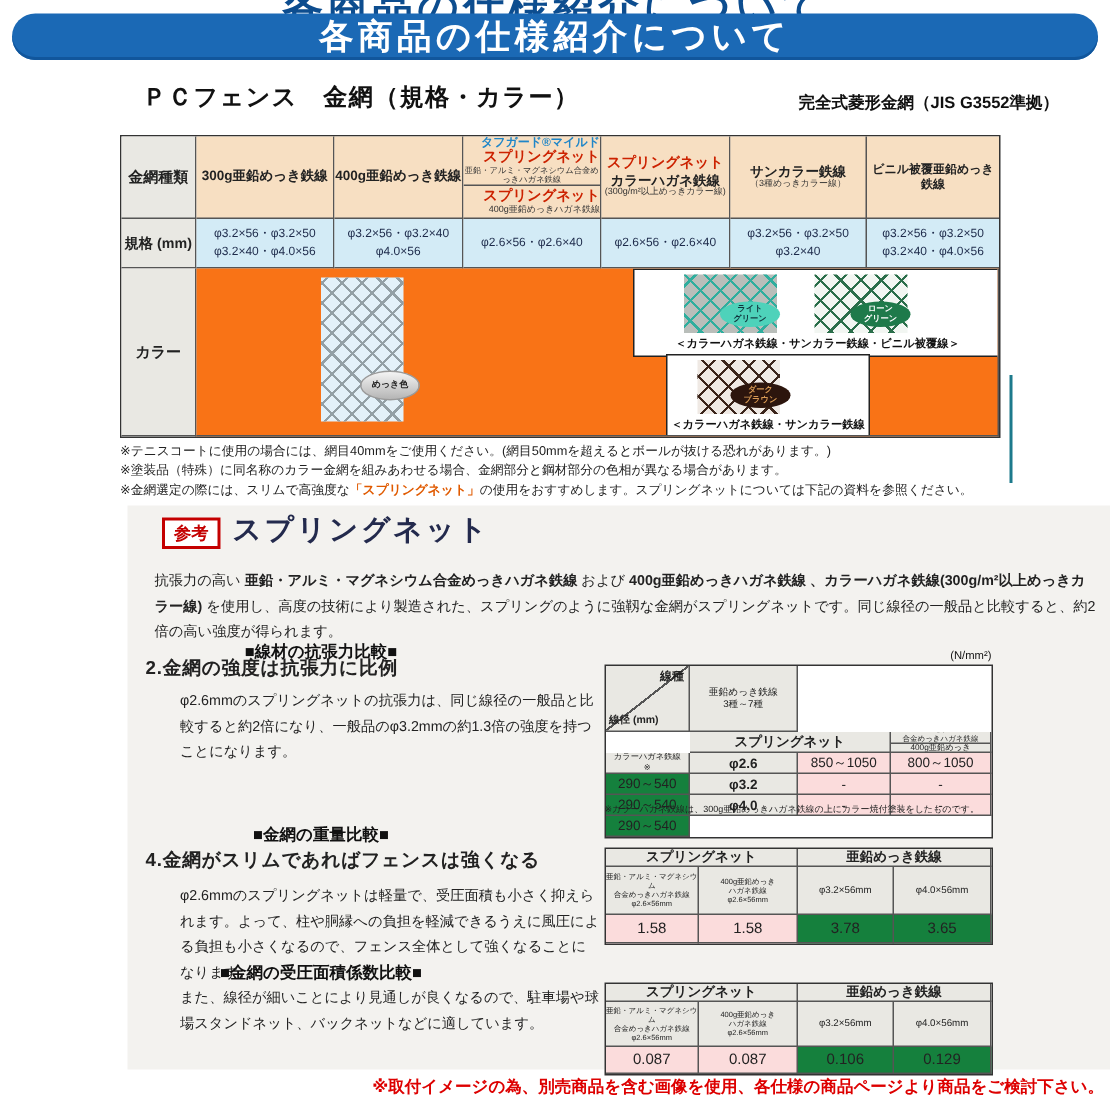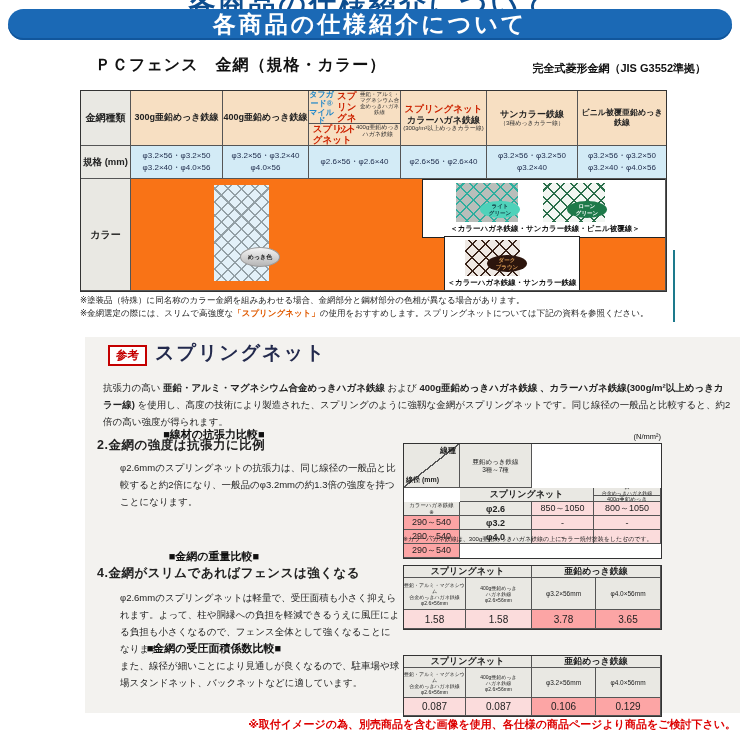--- a/index.html
+++ b/index.html
@@ -24,21 +24,21 @@
     grid-template-rows:55px 33px 112px;
     border:1.5px solid #333;background:#fff;}
   .spec-table > div{border-right:1px solid #555;border-bottom:1px solid #555;
     display:flex;flex-direction:column;align-items:center;justify-content:center;
     text-align:center;box-sizing:border-box;overflow:hidden;}
   .spec-table > div:nth-child(7n){border-right:none;}
   .cell-gray{background:#e9e8e3;font-weight:bold;font-size:10px;color:#222;}
   .cell-peach{background:#f7dfc2;font-weight:bold;font-size:9px;color:#222;line-height:1.3;}
   .cell-size{background:#d3ebf6;font-size:8px;color:#1d2a4a;white-space:pre-line;line-height:1.55;}
   .split-cell{padding:0 !important;background:#f7dfc2;}
-  .split-top,.split-bot{width:100%;display:flex;flex-direction:row;align-items:flex-start;justify-content:center;}
+  .split-top,.split-bot{width:100%;display:flex;flex-direction:column;align-items:flex-end;justify-content:center;}
   .split-top{height:33px;border-bottom:1px solid #555;box-sizing:border-box;}
   .split-bot{height:21px;}
   .t-brand{color:#1f86c8;font-weight:bold;font-size:8px;line-height:1.1;}
   .t-spring{color:#cc2200;font-weight:bold;font-size:9.5px;line-height:1.15;}
   .t-sub{color:#333;font-weight:normal;font-size:5.5px;line-height:1.1;}
   .t-sub2{color:#333;font-weight:normal;font-size:6px;line-height:1.15;}
   .t-name{color:#222;font-weight:bold;font-size:9px;line-height:1.2;}
 
   .color-merged{grid-column:2/8;background:#f97316;position:relative;display:block !important;}
 
@@ -85,21 +85,21 @@
 
   
   .tbl-title{position:absolute;width:258px;text-align:center;font-size:11px;font-weight:bold;color:#111;}
   .tbl-unit{position:absolute;width:258px;text-align:right;font-size:7.5px;color:#111;}
   .cmp{position:absolute;display:grid;border:1.5px solid #333;background:#fff;}
   .cmp > div{border-right:1px solid #555;border-bottom:1px solid #555;box-sizing:border-box;
     display:flex;flex-direction:column;align-items:center;justify-content:center;
     text-align:center;overflow:hidden;}
   .hdr{background:#e9e8e3;}
   .c-pink{background:#fbdcdc;}
-  .c-blue{background:#fca5a5;}
+  .c-blue{background:#15803d;}
   .v{font-size:9px;color:#222;}
   .v-big{font-size:10px;color:#222;}
   .lab{font-weight:bold;font-size:9px;color:#222;}
   .grp{font-weight:bold;font-size:9px;color:#222;}
   .small5{font-size:5px;line-height:1.2;color:#222;white-space:pre-line;}
   .small55{font-size:5.5px;line-height:1.25;color:#222;white-space:pre-line;}
   .small65{font-size:6.5px;line-height:1.2;color:#222;white-space:pre-line;}
 
   .tblA{left:318px;top:106px;grid-template-columns:56px 72px 62px 67px;
         grid-template-rows:12px 32px 14px 14px 14px;}
@@ -193,20 +193,21 @@
         <div class="mesh mesh-db">
           <div class="lbl-ellipse lbl-db">ダーク
 ブラウン</div>
         </div>
         <div class="box-caption cap2">＜カラーハガネ鉄線・サンカラー鉄線のみ＞</div>
       </div>
     </div>
   </div>
 
   <div class="notes">
+    <div>※テニスコートに使用の場合には、網目40mmをご使用ください。(網目50mmを超えるとボールが抜ける恐れがあります。)</div>
     <div>※塗装品（特殊）に同名称のカラー金網を組みあわせる場合、金網部分と鋼材部分の色相が異なる場合があります。</div>
     <div>
       <span>※金網選定の際には、スリムで高強度な</span><span class="note-hl">「スプリングネット」</span><span>の使用をおすすめします。スプリングネットについては下記の資料を参照ください。</span>
     </div>
   </div>
 
   <div class="teal-line"></div>
 
   <div class="panel">
     <div class="ref-badge">参考</div>

